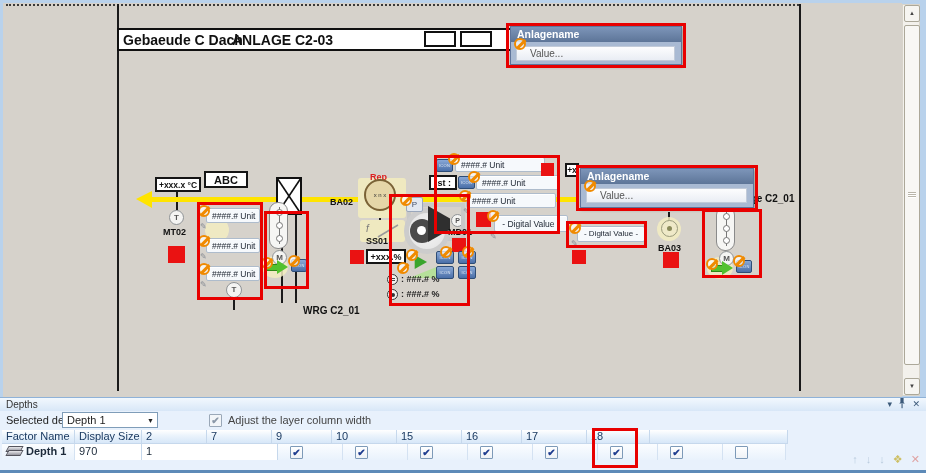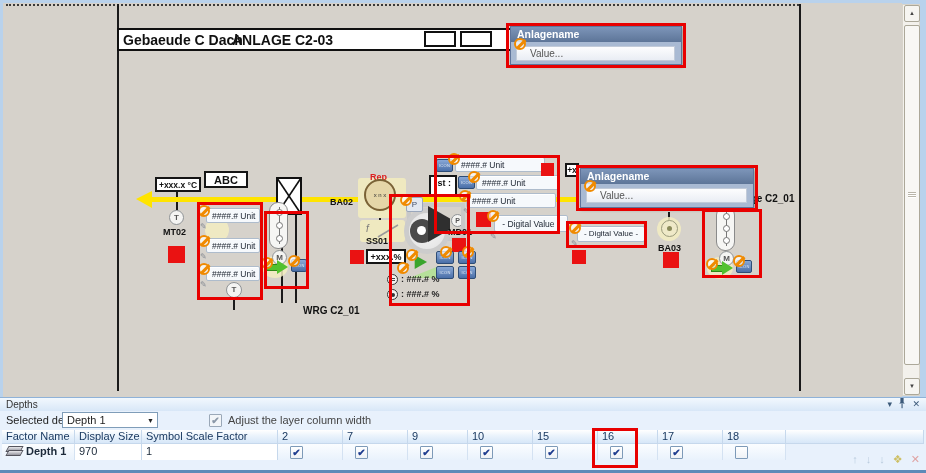--- a/index.html
+++ b/index.html
@@ -207,21 +207,21 @@
   <div class="abs bluesq" style="left:436px;top:266px;width:18px;height:13px;">ICON</div>
   <div class="abs bluesq" style="left:458px;top:266px;width:18px;height:13px;">ICON</div>
   <div class="abs gauge g1" style="left:387px;top:274px;"></div>
   <div class="abs ptxt" style="left:401px;top:274px;">: ###.# %</div>
   <div class="abs gauge g2" style="left:387px;top:289px;"></div>
   <div class="abs ptxt" style="left:401px;top:289px;">: ###.# %</div>
 
   <div class="abs bluesq" style="left:436px;top:159px;width:17px;height:13px;">ICON</div>
   <div class="abs noicon" style="left:448px;top:153px;"></div>
   <div class="abs fld" style="left:455px;top:157px;width:90px;height:15px;z-index:25;">####.# Unit</div>
-  <div class="abs wbox" style="left:429px;top:175px;width:28px;height:22px;font-size:9px;line-height:12px;z-index:6;">Ist :</div>
+  <div class="abs wbox" style="left:429px;top:175px;width:28px;height:15px;font-size:9px;line-height:12px;z-index:6;">Ist :</div>
   <div class="abs bluesq" style="left:458px;top:176px;width:17px;height:13px;">ICON</div>
   <div class="abs noicon" style="left:468px;top:171px;"></div>
   <div class="abs fld" style="left:476px;top:175px;width:84px;height:15px;z-index:25;">####.# Unit</div>
   <div class="abs noicon" style="left:459px;top:190px;"></div>
   <div class="abs fld" style="left:466px;top:193px;width:90px;height:15px;z-index:25;">####.# Unit</div>
   <div class="abs pencil" style="left:463px;top:207px;">✎</div>
   <div class="abs circ" style="left:451px;top:214px;width:13px;height:13px;line-height:11px;font-size:7px;z-index:6;">P</div>
   <div class="abs alarm" style="left:541px;top:163px;width:13px;height:13px;"></div>
   <div class="abs alarm" style="left:476px;top:212px;width:15px;height:15px;"></div>
   <div class="abs noicon" style="left:487px;top:210px;"></div>
@@ -303,21 +303,20 @@
         <span>Depth 1</span>
         <span class="combo-arrow">▼</span>
       </div>
       <div class="abs cb dis" style="left:209px;top:3px;" id="adjust-cb">✔</div>
       <span class="abs" style="left:228px;top:3px;color:#444;">Adjust the layer column width</span>
     </div>
     <div class="dp-table">
       <div class="dp-rowflex" id="dp-head">
           <div class="dp-hcell" style="width: 73px;">Factor Name</div>
           <div class="dp-hcell" style="width: 67px;">Display Size</div>
-          <div class="dp-hcell" style="width: 136px;">Symbol Scale Factor</div>
           <div class="dp-hcell" style="width: 65px;">2</div>
           <div class="dp-hcell" style="width: 65px;">7</div>
           <div class="dp-hcell" style="width: 60px;">9</div>
           <div class="dp-hcell" style="width: 65px;">10</div>
           <div class="dp-hcell" style="width: 65px;">15</div>
           <div class="dp-hcell" style="width: 60px;">16</div>
           <div class="dp-hcell" style="width: 65px;">17</div>
           <div class="dp-hcell" style="width: 63px;">18</div>
           <div class="dp-hcell" style="width: 138px;"></div>
         </div>

